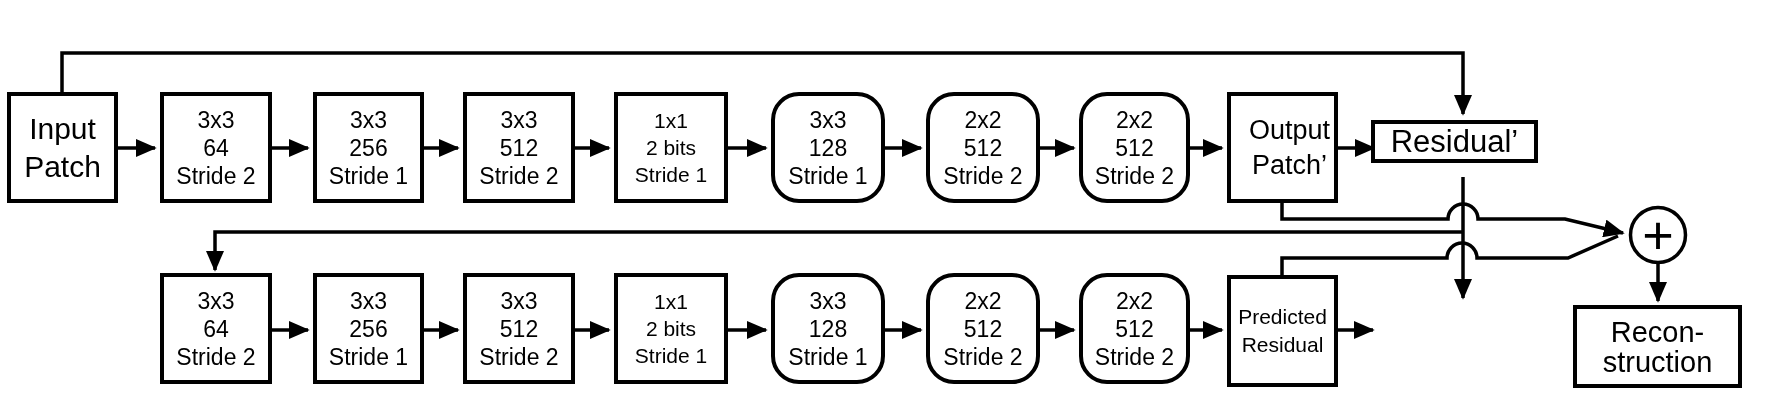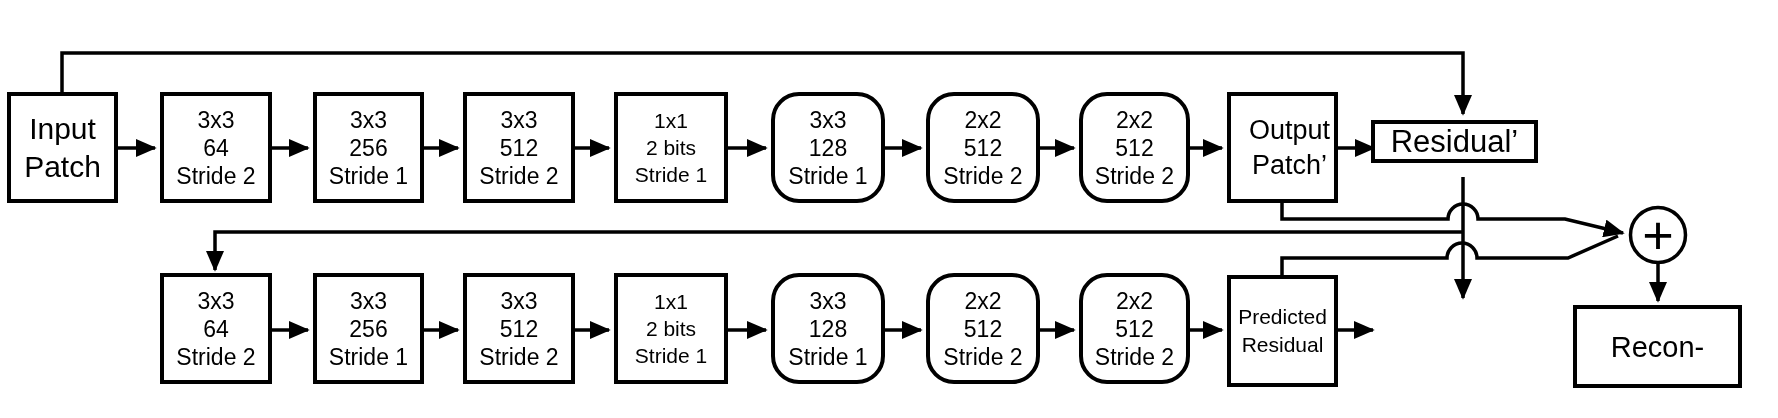--- a/index.html
+++ b/index.html
@@ -183,15 +183,16 @@
   <div class="box pred" style="left:1227px;top:275px;width:111px;height:112px">
     <span>Predicted</span>
     <span>Residual</span>
   </div>
 
 
   <div class="plus-glyph">+</div>
 
   <div class="box recon" style="left:1573px;top:305px;width:169px;height:83px">
     <span>Recon-</span>
+    <span>struction</span>
   </div>
 
 </div>
 
 </body></html>

